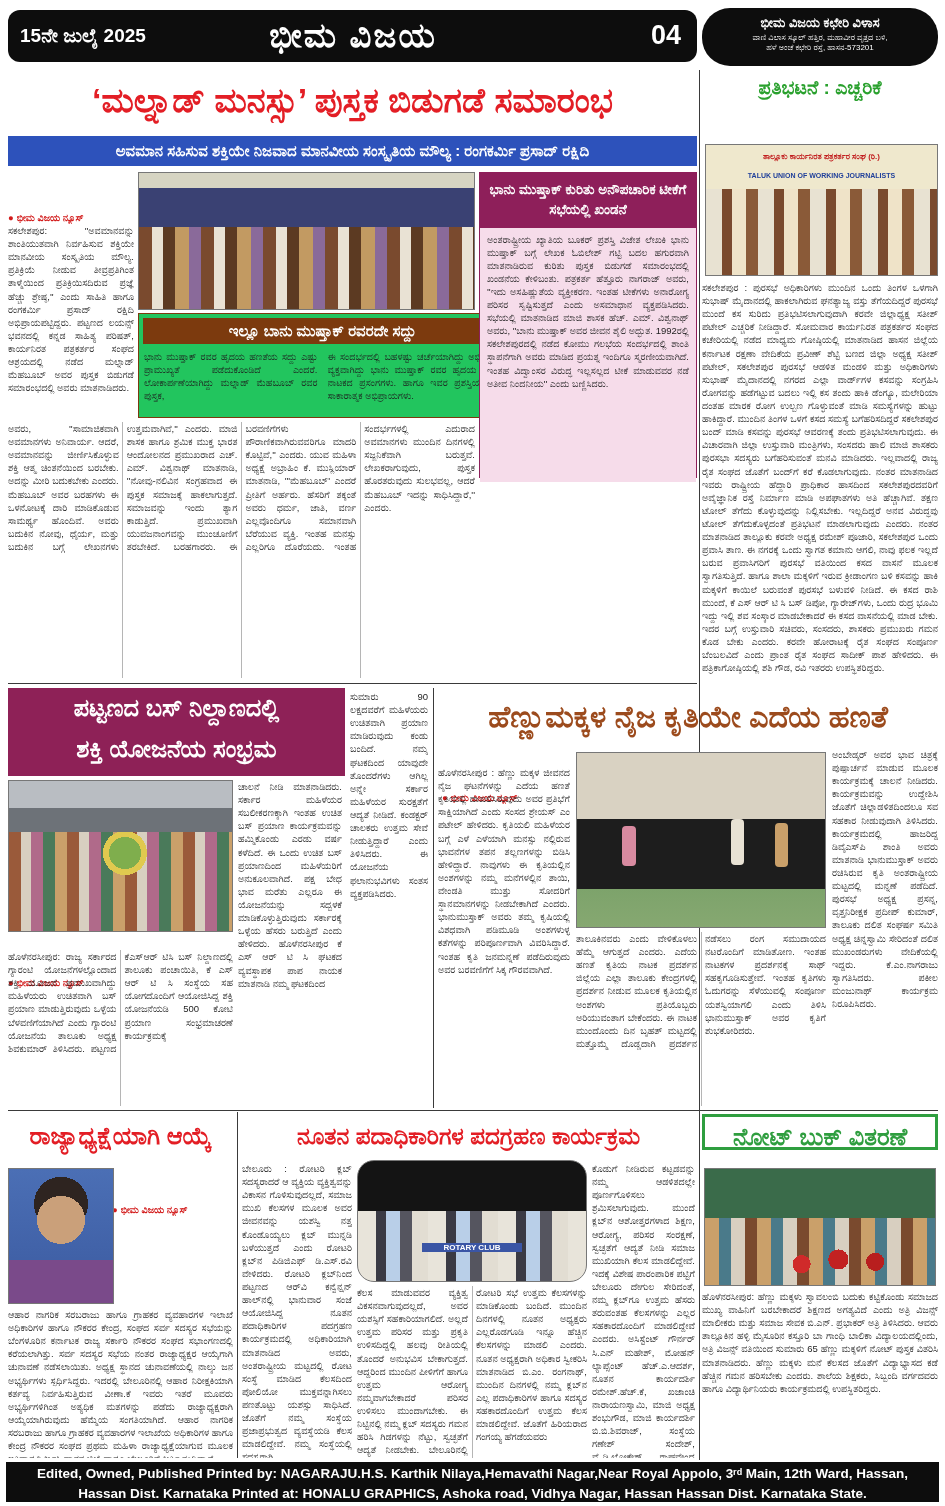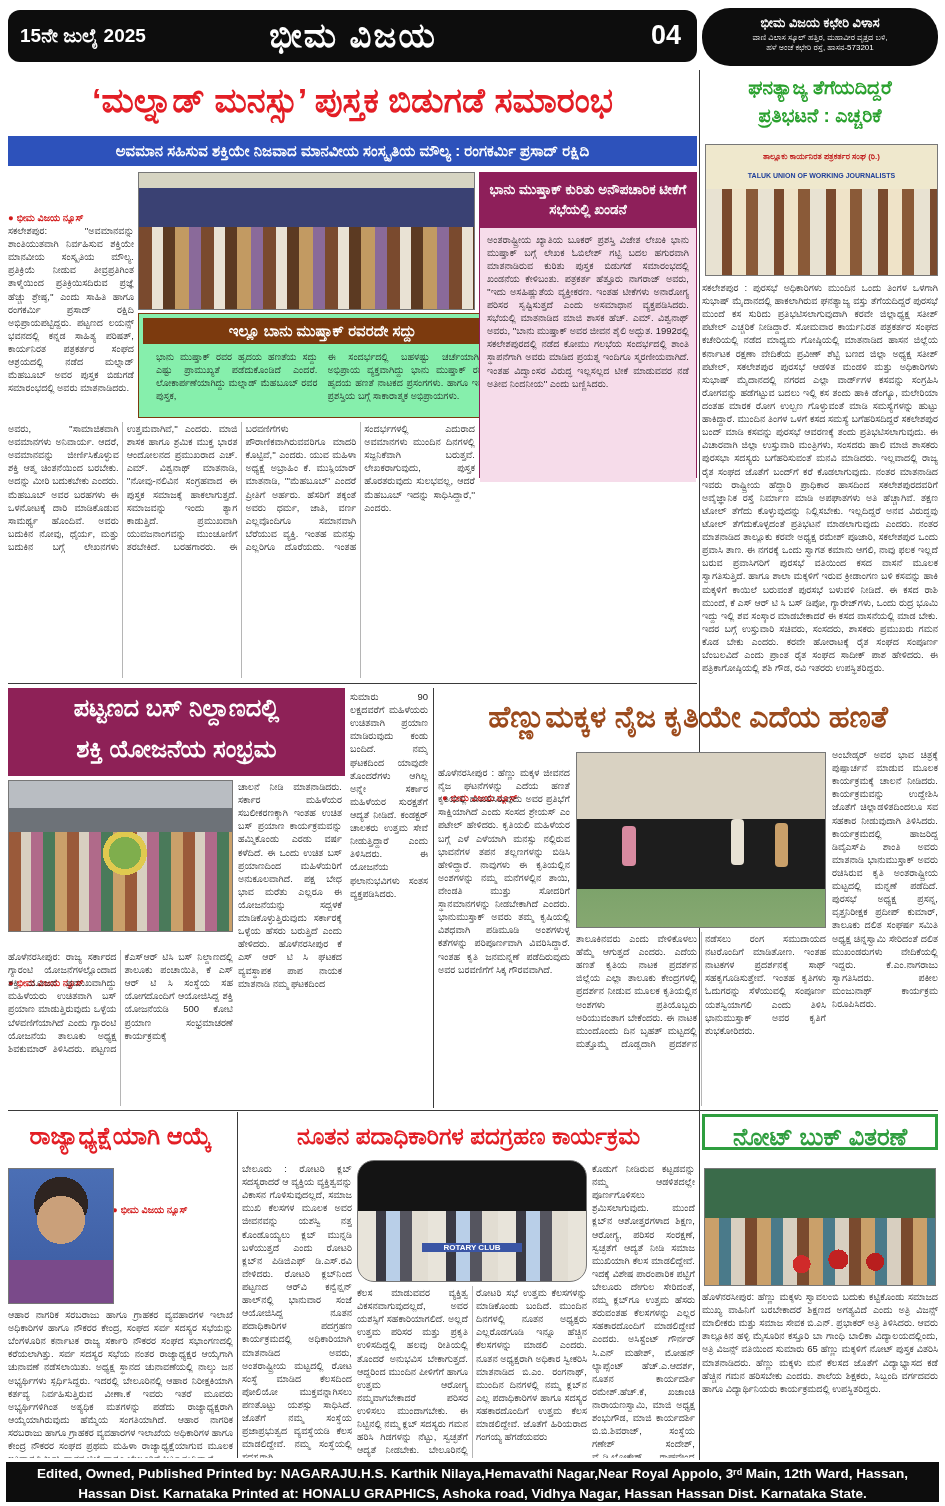--- a/index.html
+++ b/index.html
@@ -61,35 +61,34 @@
     <div class="abs" style="right:16px;top:10px;font-size:27px;font-weight:bold;">04</div>
   </div>
   <div class="abs blackbar center" style="left:702px;top:8px;width:236px;height:58px;border-radius:28px;padding-top:7px;">
     <div style="font-size:13px;font-weight:bold;">ಭೀಮ ವಿಜಯ ಕಛೇರಿ ವಿಳಾಸ</div>
     <div style="font-size:8px;margin-top:2px;">ವಾಣಿ ವಿಲಾಸ ಸ್ಕೂಲ್ ಹತ್ತಿರ, ಮಹಾವೀರ ವೃತ್ತದ ಬಳಿ,</div>
     <div style="font-size:8px;">ಹಳೆ ಅಂಚೆ ಕಛೇರಿ ರಸ್ತೆ, ಹಾಸನ-573201</div>
   </div>
 
   <div class="abs center fit" style="left:8px;top:70px;width:689px;height:60px;line-height:60px;font-size:34px;font-weight:bold;color:#e31e25;">‘ಮಲ್ನಾಡ್ ಮನಸ್ಸು’ ಪುಸ್ತಕ ಬಿಡುಗಡೆ ಸಮಾರಂಭ</div>
   <div class="abs center" style="left:702px;top:74px;width:236px;font-size:19px;line-height:1.45;font-weight:bold;color:#2aa12e;">
-    <div>ಘನತ್ಯಾಜ್ಯ ತೆಗೆಯದಿದ್ದರೆ</div>
     <div>ಪ್ರತಿಭಟನೆ : ಎಚ್ಚರಿಕೆ</div>
   </div>
   <div class="abs center fit" style="left:8px;top:136px;width:689px;height:30px;line-height:30px;background:#2d52bb;color:#fff;font-size:15px;font-weight:bold;">ಅವಮಾನ ಸಹಿಸುವ ಶಕ್ತಿಯೇ ನಿಜವಾದ ಮಾನವೀಯ ಸಂಸ್ಕೃತಿಯ ಮೌಲ್ಯ : ರಂಗಕರ್ಮಿ ಪ್ರಸಾದ್ ರಕ್ಷಿದಿ</div>
 
   <div class="abs" style="left:8px;top:172px;width:126px;height:246px;">
     <div class="byline"><span class="dot">●</span><span>ಭೀಮ ವಿಜಯ ನ್ಯೂಸ್</span></div>
     <div class="txt" style="height:232px;">ಸಕಲೇಶಪುರ: ''ಅವಮಾನವನ್ನು ಶಾಂತಿಯುತವಾಗಿ ನಿರ್ವಹಿಸುವ ಶಕ್ತಿಯೇ ಮಾನವೀಯ ಸಂಸ್ಕೃತಿಯ ಮೌಲ್ಯ. ಪ್ರತಿಕ್ರಿಯೆ ನೀಡುವ ತೀವ್ರಪ್ರತಿಗಿಂತ ತಾಳ್ಮೆಯಿಂದ ಪ್ರತಿಕ್ರಿಯಿಸದಿರುವ ಪ್ರಜ್ಞೆ ಹೆಚ್ಚು ಶ್ರೇಷ್ಠ,'' ಎಂದು ಸಾಹಿತಿ ಹಾಗೂ ರಂಗಕರ್ಮಿ ಪ್ರಸಾದ್ ರಕ್ಷಿದಿ ಅಭಿಪ್ರಾಯಪಟ್ಟಿದ್ದರು. ಪಟ್ಟಣದ ಲಯನ್ಸ್ ಭವನದಲ್ಲಿ ಕನ್ನಡ ಸಾಹಿತ್ಯ ಪರಿಷತ್, ಕಾರ್ಯನಿರತ ಪತ್ರಕರ್ತರ ಸಂಘದ ಆಶ್ರಯದಲ್ಲಿ ನಡೆದ ಮಲ್ನಾಡ್ ಮೆಹಬೂಬ್ ಅವರ ಪುಸ್ತಕ ಬಿಡುಗಡೆ ಸಮಾರಂಭದಲ್ಲಿ ಅವರು ಮಾತನಾಡಿದರು.</div>
   </div>
 
   <div class="abs photo ph-stage" style="left:138px;top:172px;width:337px;height:138px;"></div>
 
-  <div class="abs" style="left:138px;top:313px;width:369px;height:105px;background:#86efac;border:1px solid #7c3a0e;">
+  <div class="abs" style="left:138px;top:313px;width:369px;height:105px;background:#22c55e;border:1px solid #7c3a0e;">
     <div class="center fit" style="margin:4px;height:26px;line-height:26px;background:#7c3a0e;color:#fff;font-size:15px;font-weight:bold;">ಇಲ್ಲೂ ಬಾನು ಮುಷ್ತಾಕ್ ರವರದೇ ಸದ್ದು</div>
-    <div style="display:flex;gap:10px;padding:2px 17px;">
+    <div style="display:flex;gap:10px;padding:2px 5px;">
       <div class="txt" style="width:50%;height:64px;">ಭಾನು ಮುಷ್ತಾಕ್ ರವರ ಹೃದಯ ಹಣತೆಯ ಸದ್ದು ಎಷ್ಟು ಪ್ರಾಮುಖ್ಯತೆ ಪಡೆದುಕೊಂಡಿದೆ ಎಂದರೆ. ಲೋಕಾರ್ಪಣೆಯಾಗಿದ್ದು ಮಲ್ನಾಡ್ ಮೆಹಬೂಬ್ ರವರ ಪುಸ್ತಕ,</div>
       <div class="txt" style="width:50%;height:64px;">ಈ ಸಂದರ್ಭದಲ್ಲಿ ಬಹಳಷ್ಟು ಚರ್ಚೆಯಾಗಿದ್ದು ಅಭಿಪ್ರಾಯ ವ್ಯಕ್ತವಾಗಿದ್ದು ಭಾನು ಮುಷ್ತಾಕ್ ರವರ ಹೃದಯ ಹಣತೆ ನಾಟಕದ ಪ್ರಸಂಗಗಳು. ಹಾಗೂ ಇವರ ಪ್ರಶಸ್ತಿಯ ಬಗ್ಗೆ ಸಾಕಾರಾತ್ಮಕ ಅಭಿಪ್ರಾಯಗಳು.</div>
     </div>
   </div>
 
   <div class="abs" style="left:479px;top:172px;width:218px;height:306px;border:1px solid #8e1f5a;">
     <div class="center" style="background:#8e1f5a;color:#fff;font-size:13.5px;font-weight:bold;padding:7px 6px;line-height:1.5;">ಭಾನು ಮುಷ್ತಾಕ್ ಕುರಿತು ಅನೌಪಚಾರಿಕ ಟೀಕೆಗೆ ಸಭೆಯಲ್ಲಿ ಖಂಡನೆ</div>
     <div class="txt" style="background:#f6dcea;padding:5px 7px;height:244px;font-size:9.5px;">ಅಂತರಾಷ್ಟ್ರೀಯ ಖ್ಯಾತಿಯ ಬೂಕರ್ ಪ್ರಶಸ್ತಿ ವಿಜೇತ ಲೇಖಕಿ ಭಾನು ಮುಷ್ತಾಕ್ ಬಗ್ಗೆ ಲೇಖಕ ಓಬಿಲೇಶ್ ಗಟ್ಟಿ ಬದಲ ಹಗುರವಾಗಿ ಮಾತನಾಡಿರುವ ಕುರಿತು ಪುಸ್ತಕ ಬಿಡುಗಡೆ ಸಮಾರಂಭದಲ್ಲಿ ಖಂಡನೆಯ ಕೇಳಿಬಂತು.   ಪತ್ರಕರ್ತ ಹೆತ್ತೂರು ನಾಗರಾಜ್ ಅವರು, ''ಇದು ಅಸಹಿಷ್ಣುತೆಯ ವ್ಯಕ್ತೀಕರಣ. ಇಂತಹ ಟೀಕೆಗಳು ಅನಾರೋಗ್ಯ ಪರಿಸರ ಸೃಷ್ಟಿಸುತ್ತದೆ ಎಂದು ಅಸಮಾಧಾನ ವ್ಯಕ್ತಪಡಿಸಿದರು.   ಸಭೆಯಲ್ಲಿ ಮಾತನಾಡಿದ ಮಾಜಿ ಶಾಸಕ ಹೆಚ್. ಎಮ್. ವಿಶ್ವನಾಥ್ ಅವರು, ''ಬಾನು ಮುಷ್ತಾಕ್ ಅವರ ಜೀವನ ಶೈಲಿ ಅದ್ಭುತ. 1992ರಲ್ಲಿ ಸಕಲೇಶಪುರದಲ್ಲಿ ನಡೆದ ಕೋಮು ಗಲಭೆಯ ಸಂದರ್ಭದಲ್ಲಿ ಶಾಂತಿ ಸ್ಥಾಪನೆಗಾಗಿ ಅವರು ಮಾಡಿದ ಪ್ರಯತ್ನ ಇಂದಿಗೂ ಸ್ಮರಣೀಯವಾಗಿದೆ. ಇಂತಹ ವಿದ್ವಾಂಸರ ವಿರುದ್ಧ ಇಲ್ಲಸಲ್ಲದ ಟೀಕೆ ಮಾಡುವವರ ನಡೆ ಅತೀವ ನಿಂದನೀಯ'' ಎಂದು ಬಣ್ಣಿಸಿದರು.</div>
   </div>
 

